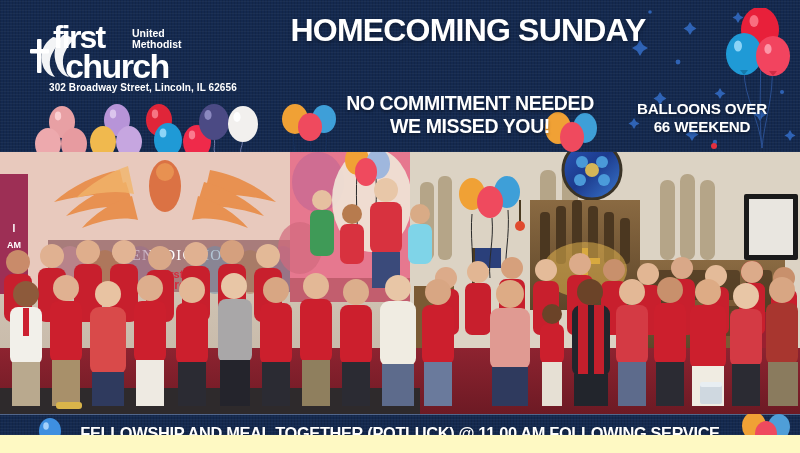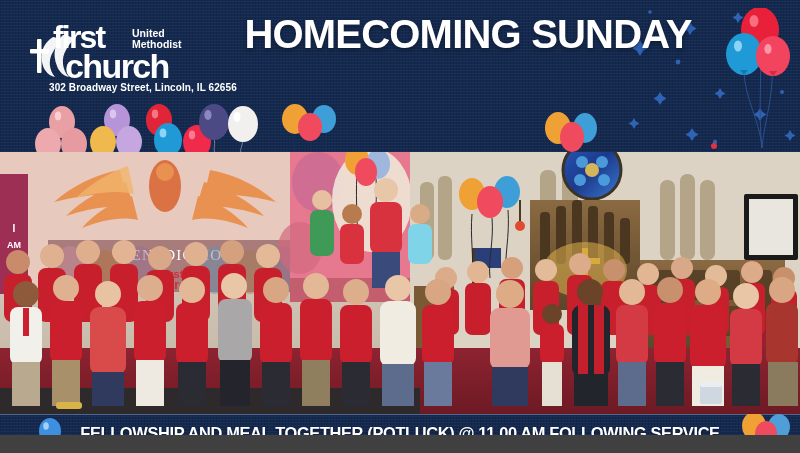--- a/index.html
+++ b/index.html
@@ -3,21 +3,21 @@
 <meta charset="utf-8">
 <style>
   * { margin:0; padding:0; box-sizing:border-box; }
   html,body{ background:#1a1a1a; }
   body{ font-family:"Liberation Sans", sans-serif; }
 
   #poster{
     position:relative;
     width:800px; height:453px;
     overflow:hidden;
-    background:#404040;
+    background:#fef9c3;
   }
 
   
   .navy{
     background-color:#14294f;
     background-image:
       repeating-linear-gradient(0deg, rgba(255,255,255,.035) 0 1px, transparent 1px 3px),
       repeating-linear-gradient(90deg, rgba(0,0,0,.10) 0 1px, transparent 1px 3px);
   }
 
@@ -40,21 +40,21 @@
     font-family:"Liberation Sans", sans-serif;
     transform:scaleX(.97);
     transform-origin:left center;
   }
 
   
   #headline{
     position:absolute; left:212px; top:14px; width:512px; text-align:center;
   }
   .h-title{
-    font-size:40px; font-weight:700; color:#ffffff;
+    font-size:32px; font-weight:700; color:#ffffff;
     letter-spacing:-0.8px; line-height:1.02;
     font-family:"Liberation Sans", sans-serif;
     text-shadow:0 2px 4px rgba(0,0,0,.35);
     white-space:nowrap;
   }
   .h-sub{
     margin-top:8px;
     font-size:15.4px; font-weight:700; color:#ffffff;
     letter-spacing:-.2px; white-space:nowrap;
     text-shadow:0 1px 3px rgba(0,0,0,.35);
@@ -213,21 +213,29 @@
         <text x="105" y="21" font-family="Liberation Sans, sans-serif" font-size="10.5" font-weight="700" fill="#ffffff">United</text>
         <text x="105" y="32" font-family="Liberation Sans, sans-serif" font-size="10.5" font-weight="700" fill="#ffffff">Methodist</text>
       </svg>
       <div class="logo-addr">302 Broadway Street, Lincoln, IL 62656</div>
     </div>
 
     <div id="headline">
       <div class="h-title">HOMECOMING SUNDAY</div>
     </div>
 
-
+    <div class="h-commit">
+      <div>NO COMMITMENT NEEDED</div>
+      <div>WE MISSED YOU!</div>
+    </div>
+
+    <div class="h-b66">
+      <div>BALLOONS OVER</div>
+      <div>66 WEEKEND</div>
+    </div>
   </div>
 
   <div id="photo">
     <svg width="800" height="262" viewBox="0 0 800 262">
       <defs>
         <linearGradient id="wallG" x1="0" y1="0" x2="0" y2="1">
           <stop offset="0" stop-color="#ded3c4"></stop>
             <stop offset="1" stop-color="#c2b4a3"></stop>
         </linearGradient>
         <linearGradient id="screenG" x1="0" y1="0" x2="1" y2="1">

